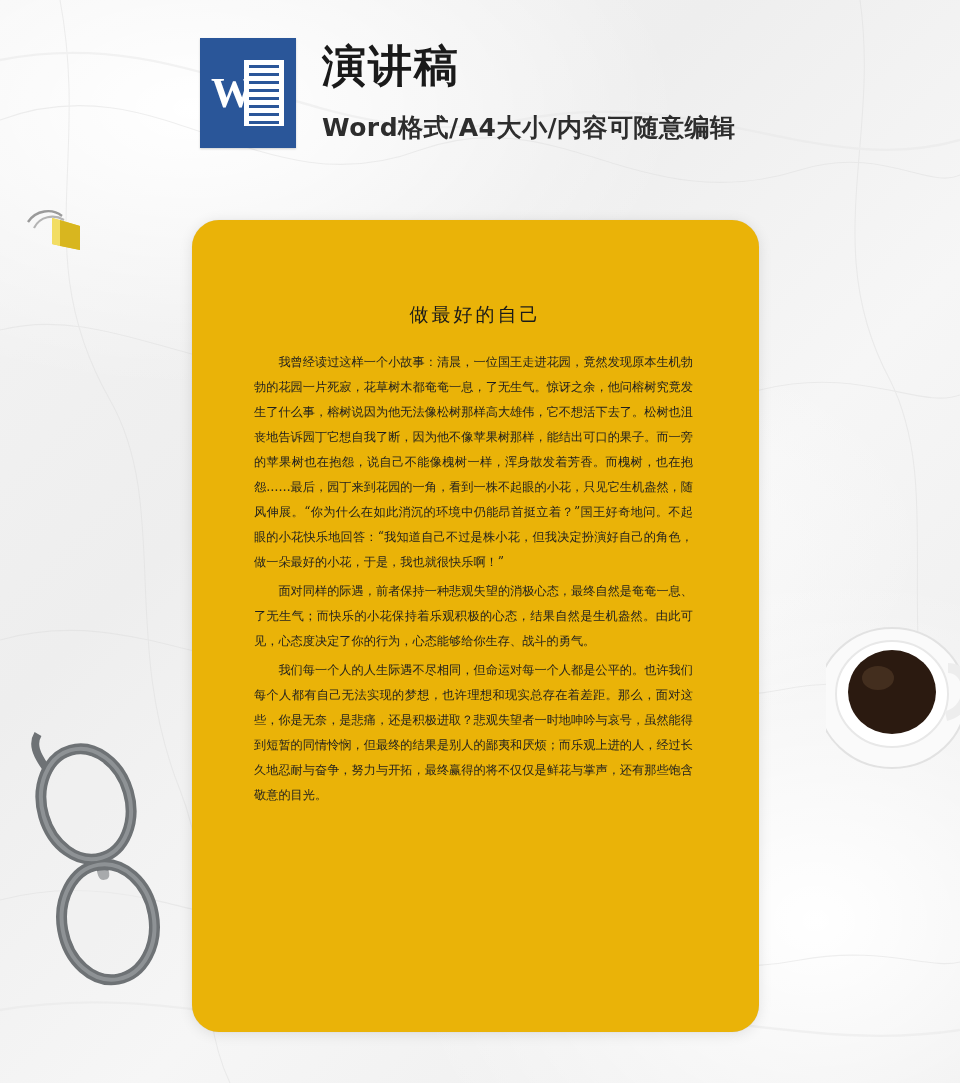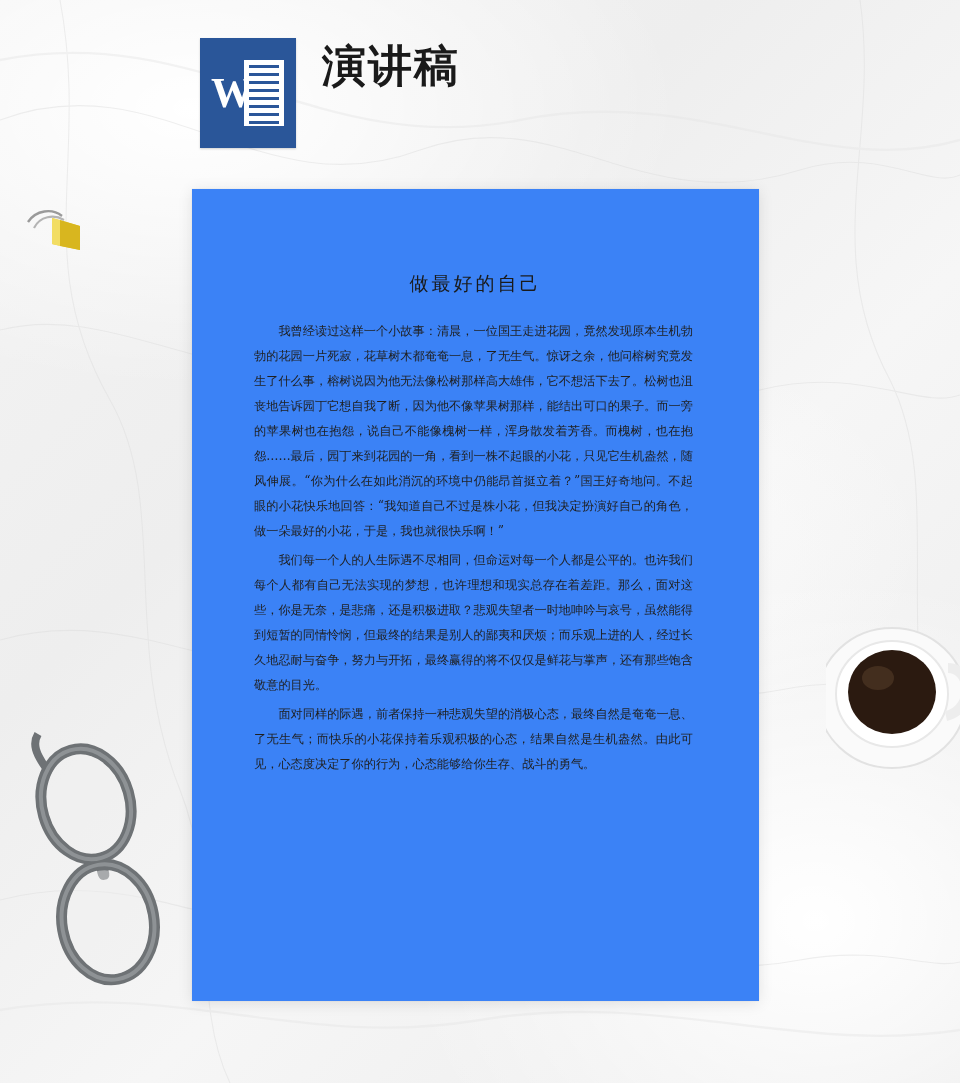--- a/index.html
+++ b/index.html
@@ -90,25 +90,26 @@
     font-weight: bold;
     color: #2d2d2d;
     letter-spacing: .5px;
     font-family: "DejaVu Sans", sans-serif;
   }
 
   
   .paper {
     position: absolute;
     left: 192px;
-    top: 189px;
+    top: 220px;
     width: 567px;
     height: 812px;
-    background: #3b82f6;
+    background: #eab308;
     box-shadow: 0 2px 14px rgba(0,0,0,.10), 0 0 1px rgba(0,0,0,.12);
+    border-radius: 27px;
   }
   .doc-title {
     text-align: center;
     font-size: 19px;
     color: #1a1a1a;
     font-family: "DejaVu Serif", serif;
     margin-top: 82px;
     letter-spacing: 3px;
   }
   .doc-body {
@@ -178,37 +179,38 @@
         <i></i>
         <i></i>
         <i></i>
         <i></i>
         <i></i>
         <i></i>
     </span>
   </div>
   <div class="header-text">
     <div class="title-main">演讲稿</div>
+    <div class="title-sub">Word格式/A4大小/内容可随意编辑</div>
   </div>
 </div>
 
 <svg class="clip" viewBox="0 0 62 52">
   <path d="M6,16 C14,4 30,2 40,10" stroke="#9a9a9a" stroke-width="2.4" fill="none"></path>
   <path d="M12,22 C18,10 32,8 42,14" stroke="#b4b4b4" stroke-width="2.2" fill="none"></path>
   <polygon points="30,12 58,20 58,44 30,38" fill="#e8c72a"></polygon>
   <polygon points="30,12 38,14 38,40 30,38" fill="#f2dd63"></polygon>
   <polygon points="38,14 58,20 58,44 38,40" fill="#d8b61f"></polygon>
 </svg>
 
 <div class="paper">
   <div class="doc-title">做最好的自己</div>
   <div class="doc-body">
     <p>我曾经读过这样一个小故事：清晨，一位国王走进花园，竟然发现原本生机勃勃的花园一片死寂，花草树木都奄奄一息，了无生气。惊讶之余，他问榕树究竟发生了什么事，榕树说因为他无法像松树那样高大雄伟，它不想活下去了。松树也沮丧地告诉园丁它想自我了断，因为他不像苹果树那样，能结出可口的果子。而一旁的苹果树也在抱怨，说自己不能像槐树一样，浑身散发着芳香。而槐树，也在抱怨……最后，园丁来到花园的一角，看到一株不起眼的小花，只见它生机盎然，随风伸展。“你为什么在如此消沉的环境中仍能昂首挺立着？”国王好奇地问。不起眼的小花快乐地回答：“我知道自己不过是株小花，但我决定扮演好自己的角色，做一朵最好的小花，于是，我也就很快乐啊！”</p>
+    <p>面对同样的际遇，前者保持一种悲观失望的消极心态，最终自然是奄奄一息、了无生气；而快乐的小花保持着乐观积极的心态，结果自然是生机盎然。由此可见，心态度决定了你的行为，心态能够给你生存、战斗的勇气。</p>
     <p>我们每一个人的人生际遇不尽相同，但命运对每一个人都是公平的。也许我们每个人都有自己无法实现的梦想，也许理想和现实总存在着差距。那么，面对这些，你是无奈，是悲痛，还是积极进取？悲观失望者一时地呻吟与哀号，虽然能得到短暂的同情怜悯，但最终的结果是别人的鄙夷和厌烦；而乐观上进的人，经过长久地忍耐与奋争，努力与开拓，最终赢得的将不仅仅是鲜花与掌声，还有那些饱含敬意的目光。</p>
-    <p>面对同样的际遇，前者保持一种悲观失望的消极心态，最终自然是奄奄一息、了无生气；而快乐的小花保持着乐观积极的心态，结果自然是生机盎然。由此可见，心态度决定了你的行为，心态能够给你生存、战斗的勇气。</p>
   </div>
 </div>
 
 <svg class="glasses" viewBox="0 0 186 262">
   <g fill="none" stroke="#6e7275" stroke-width="11">
     <ellipse cx="62" cy="78" rx="44" ry="56" transform="rotate(-16 62 78)"></ellipse>
     <ellipse cx="84" cy="196" rx="46" ry="58" transform="rotate(-10 84 196)"></ellipse>
     <path d="M74,134 C82,148 80,154 78,142"></path>
     <path d="M22,42 C12,28 8,18 14,8" stroke-width="8"></path>
   </g>

